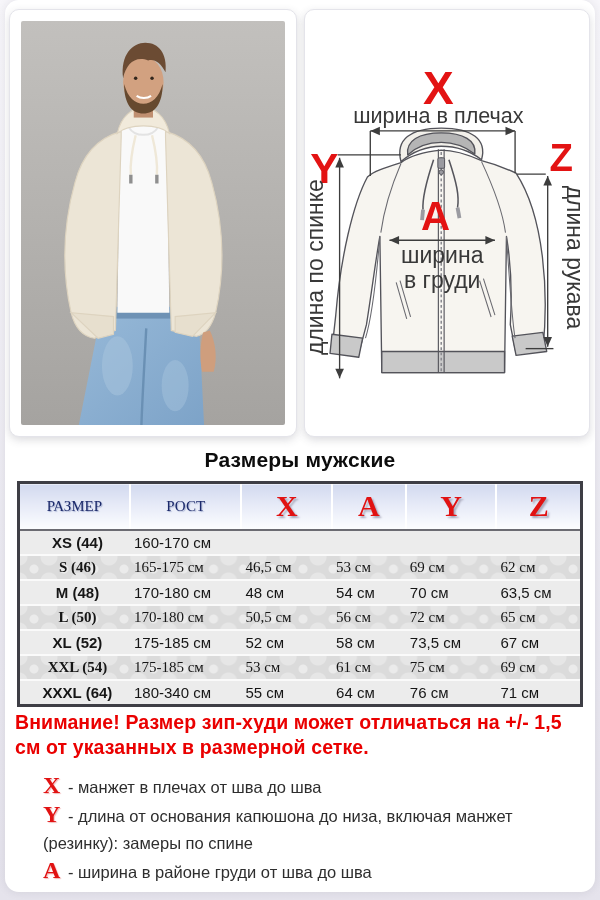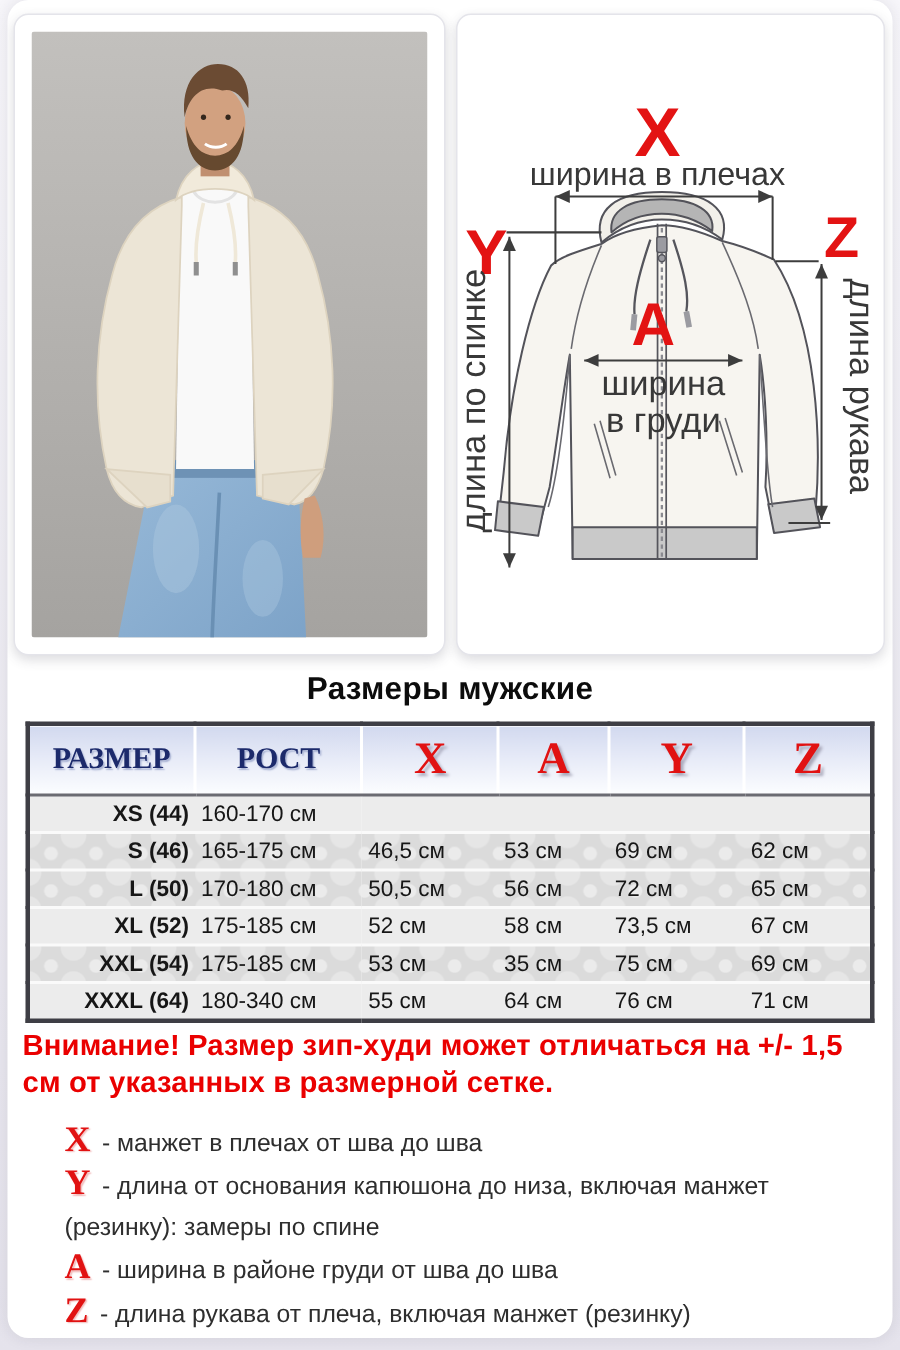--- a/index.html
+++ b/index.html
@@ -36,44 +36,45 @@
     border:3px solid #3e3e45; table-layout:fixed;
   }
   .size-table thead th {
     background:linear-gradient(#d2d9ef 0%, #e6eaf7 45%, #fcfdff 100%);
     border-right:2px solid #fff; border-bottom:2px solid #6b6b72;
     height:47px; vertical-align:middle; text-align:center;
   }
   .size-table thead th:last-child { border-right:none; }
   th .hdr-word {
     font-family:"Liberation Serif","DejaVu Serif",serif;
-    font-weight:bold; font-size:20px; color:#1c2a6b;
+    font-weight:normal; font-size:15px; color:#1c2a6b;
     text-shadow:1px 1px 1px #aab4d4;
     margin-top:48px;
   }
   th .hdr-letter {
     font-family:"Liberation Serif","DejaVu Serif",serif;
     font-weight:bold; font-size:30px; color:#e11212;
     text-shadow:2px 2px 2px #a9a9bb;
   }
   .size-table tbody tr { border-top:2px solid #fafafa; }
   .size-table tbody tr.row-light { background:#ececec; }
   .size-table tbody tr.row-dark  {
     background-color:#dbdbdb;
     background-image:
       radial-gradient(circle, rgba(255,255,255,.45) 4px, rgba(255,255,255,0) 5px),
       radial-gradient(circle, rgba(255,255,255,.30) 8px, rgba(255,255,255,0) 9px);
     background-size:30px 24px, 30px 24px;
     background-position:0 0, 15px 12px;
+    font-family:Liberation Serif, serif;
   }
   .size-table td {
     font-size:15px; padding:3px 4px; height:24px; text-align:left;
     color:#161616; vertical-align:middle;
   }
-  .size-table td.size-cell { font-weight:bold; text-align:right; padding-left:9px; }
+  .size-table td.size-cell { font-weight:bold; text-align:center; padding-left:9px; }
   
   .warning {
     margin:3px 10px 12px 10px; color:#ea0000; font-weight:bold;
     font-size:19.5px; line-height:1.3; letter-spacing:.1px;
   }
   
   .legend { margin:8px 14px 0 38px; }
   .legend-item { font-size:16.5px; color:#2e2e2e; line-height:27px; }
   .legend-letter {
     font-family:"Liberation Serif","DejaVu Serif",serif;
@@ -262,41 +263,49 @@
         <td></td>
       </tr>
       <tr class="row-dark">
         <td class="size-cell">S (46)</td>
         <td>165-175 см</td>
         <td>46,5 см</td>
         <td>53 см</td>
         <td>69 см</td>
         <td>62 см</td>
       </tr>
+      <tr class="row-light">
+        <td class="size-cell">M (48)</td>
+        <td>170-180 см</td>
+        <td>48 см</td>
+        <td>54 см</td>
+        <td>70 см</td>
+        <td>63,5 см</td>
+      </tr>
       <tr class="row-dark">
         <td class="size-cell">L (50)</td>
         <td>170-180 см</td>
         <td>50,5 см</td>
         <td>56 см</td>
         <td>72 см</td>
         <td>65 см</td>
       </tr>
       <tr class="row-light">
         <td class="size-cell">XL (52)</td>
         <td>175-185 см</td>
         <td>52 см</td>
         <td>58 см</td>
         <td>73,5 см</td>
         <td>67 см</td>
       </tr>
       <tr class="row-dark">
         <td class="size-cell">XXL (54)</td>
         <td>175-185 см</td>
         <td>53 см</td>
-        <td>35 см</td>
+        <td>61 см</td>
         <td>75 см</td>
         <td>69 см</td>
       </tr>
       <tr class="row-light">
         <td class="size-cell">XXXL (64)</td>
         <td>180-340 см</td>
         <td>55 см</td>
         <td>64 см</td>
         <td>76 см</td>
         <td>71 см</td>

